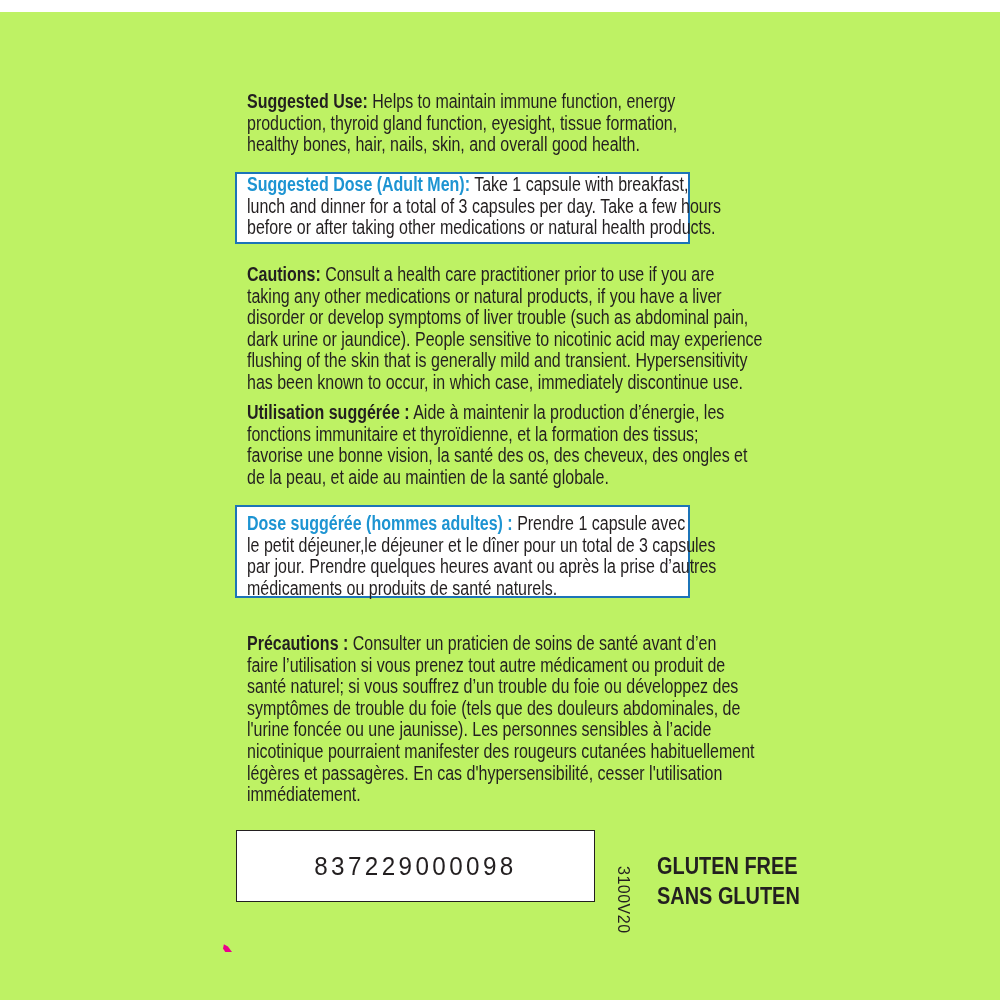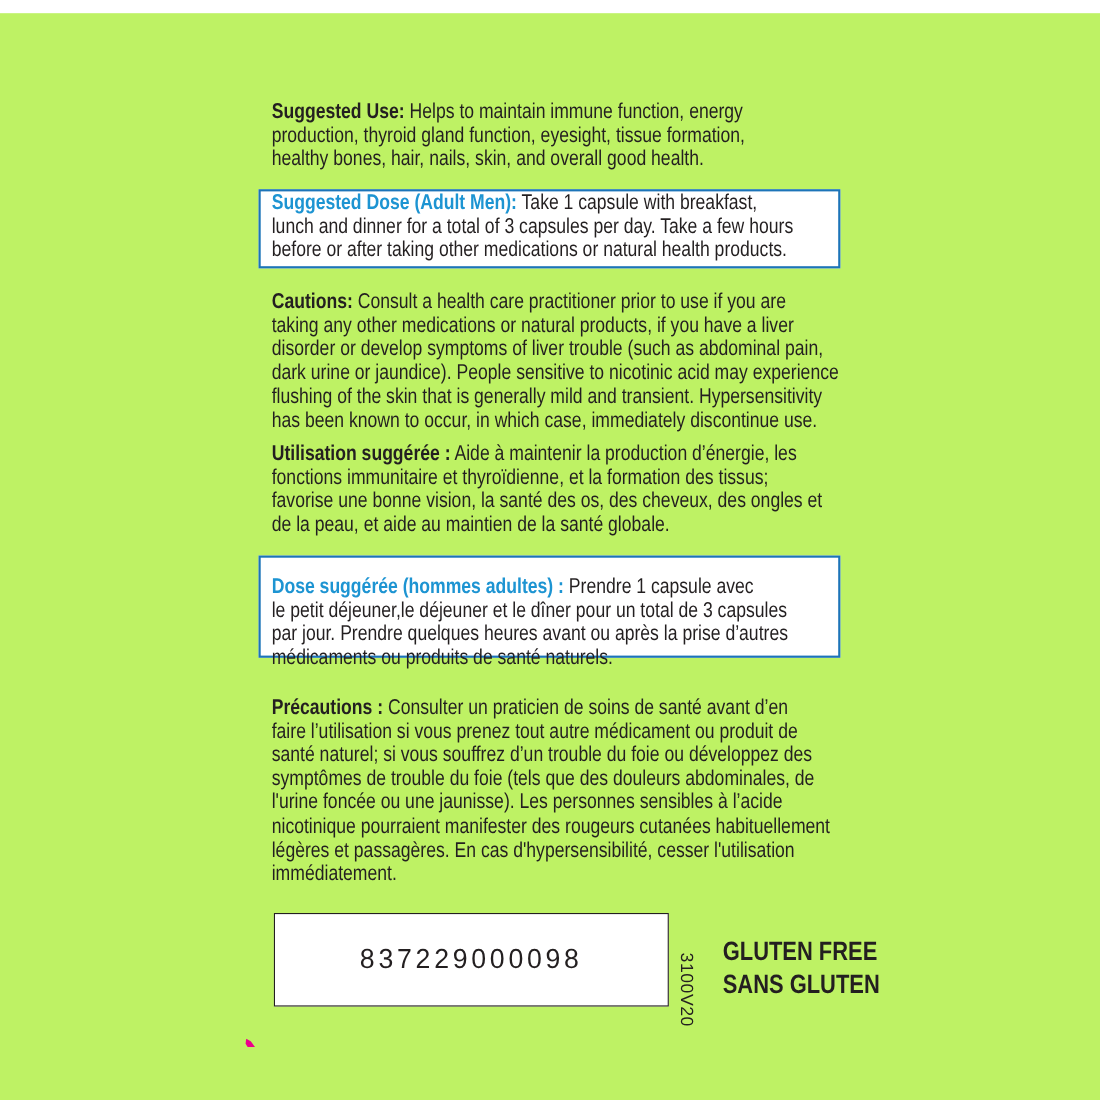--- a/index.html
+++ b/index.html
@@ -32,39 +32,39 @@
     transform: scaleX(0.82);
     transform-origin: 0 0;
     white-space: nowrap;
   }
   .lead { font-weight: 700; }
   .lead-blue { font-weight: 700; color: var(--blue, #1D94D2); }
   
   .box {
     position: absolute;
     left: 235px;
-    width: 529px;
+    width: 455px;
     box-sizing: border-box;
     border: 2.5px solid var(--blueBorder, #1C74B8);
     background: #ffffff;
   }
   .boxpad {
     padding: 0px 6px 0px 9.5px;
     font-size: 19.5px;
     line-height: 21.6px;
     color: var(--ink, #231F20);
   }
-  .boxpad.fr { padding-top: 16px; }
+  .boxpad.fr { padding-top: 6px; }
   
   .barcode-box {
     position: absolute;
-    left: 249px;
+    left: 236px;
     top: 818px;
     width: 359px;
-    height: 85px;
+    height: 72px;
     box-sizing: border-box;
     border: 1.5px solid var(--ink, #231F20);
     background: #ffffff;
     display: flex;
     align-items: center;
     justify-content: center;
   }
   .barcode-num {
     font-size: 25px;
     letter-spacing: 3.5px;

